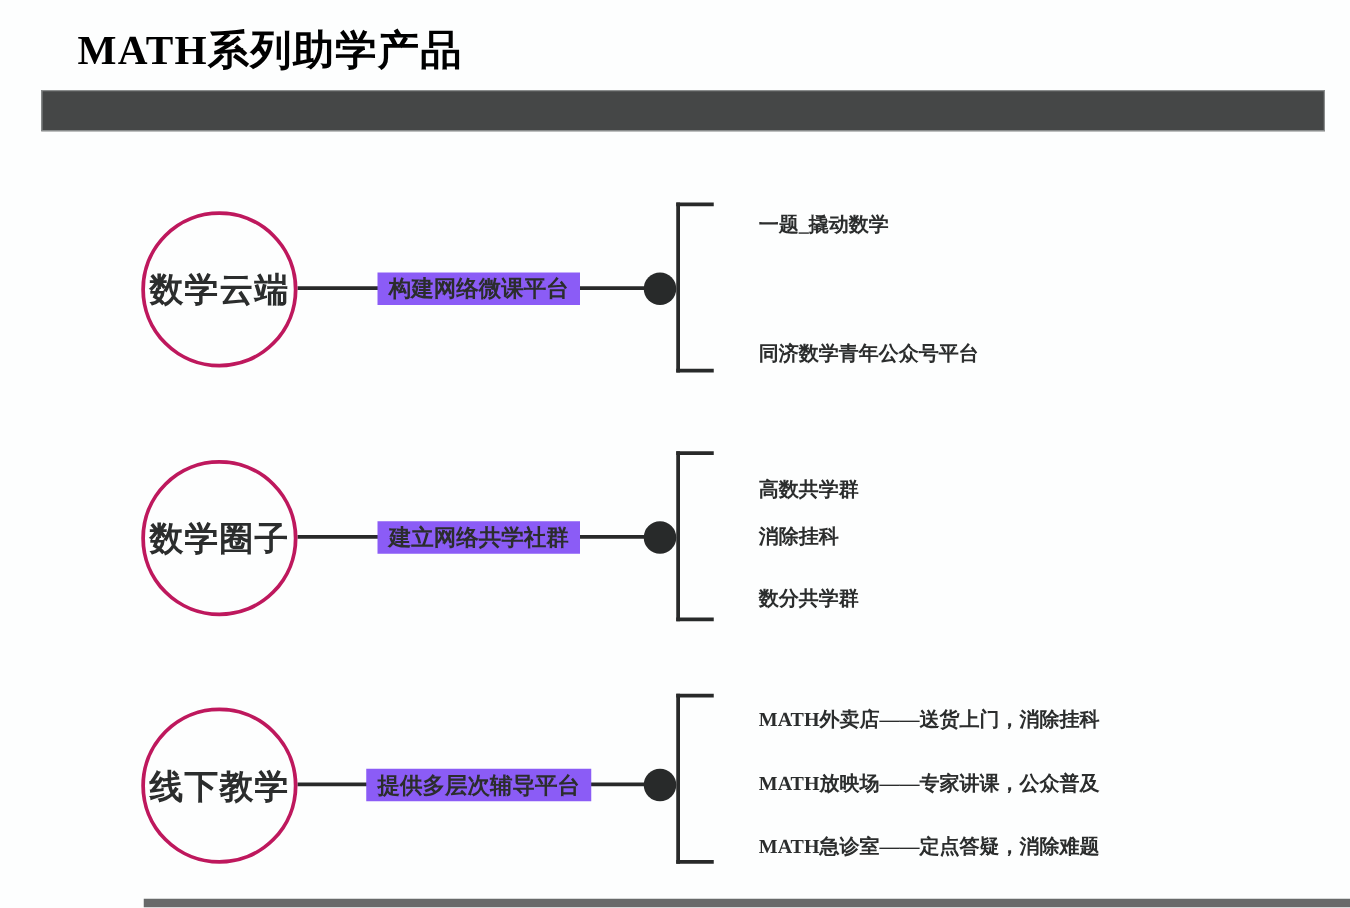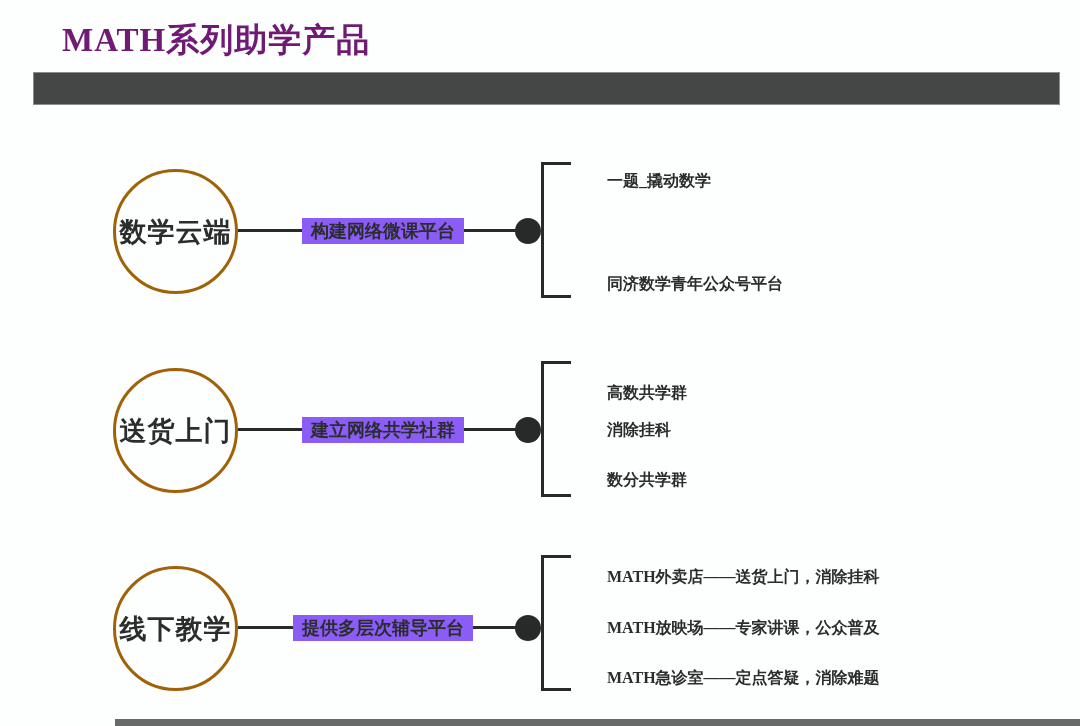--- a/index.html
+++ b/index.html
@@ -19,21 +19,21 @@
     position: absolute;
     inset: 0;
   }
   .page-title {
     position: absolute;
     left: 62px;
     top: 18px;
     font-size: 33px;
     font-weight: bold;
     letter-spacing: 1px;
-    color: #701a75;
+    color: #000000;
     white-space: nowrap;
   }
   .top-bar {
     position: absolute;
     left: 33px;
     top: 72px;
     width: 1025px;
     height: 31px;
     background: #454747;
     border: 1px solid #8a8d8d;
@@ -48,21 +48,21 @@
     opacity: 0.85;
   }
 
   
   .circle {
     position: absolute;
     left: 113px;
     width: 125px;
     height: 125px;
     box-sizing: border-box;
-    border: 3px solid #a16207;
+    border: 3px solid #be185d;
     border-radius: 50%;
     background: #fdfefe;
     display: flex;
     align-items: center;
     justify-content: center;
     font-size: 27px;
     font-weight: bold;
     letter-spacing: 1px;
     white-space: nowrap;
   }
@@ -162,21 +162,21 @@
     </div>
     <div class="dot"></div>
     <div class="bracket"></div>
     <div class="branch branch-0">一题_撬动数学</div>
     <div class="branch branch-1">同济数学青年公众号平台</div>
   </div>
 
   <div class="group g2">
     <div class="conn-line"></div>
     <div class="circle">
-      <span>送货上门</span>
+      <span>数学圈子</span>
     </div>
     <div class="conn-label-wrap">
       <span class="conn-label">建立网络共学社群</span>
     </div>
     <div class="dot"></div>
     <div class="bracket"></div>
     <div class="branch branch-0">高数共学群</div>
     <div class="branch branch-1">消除挂科</div>
     <div class="branch branch-2">数分共学群</div>
   </div>

